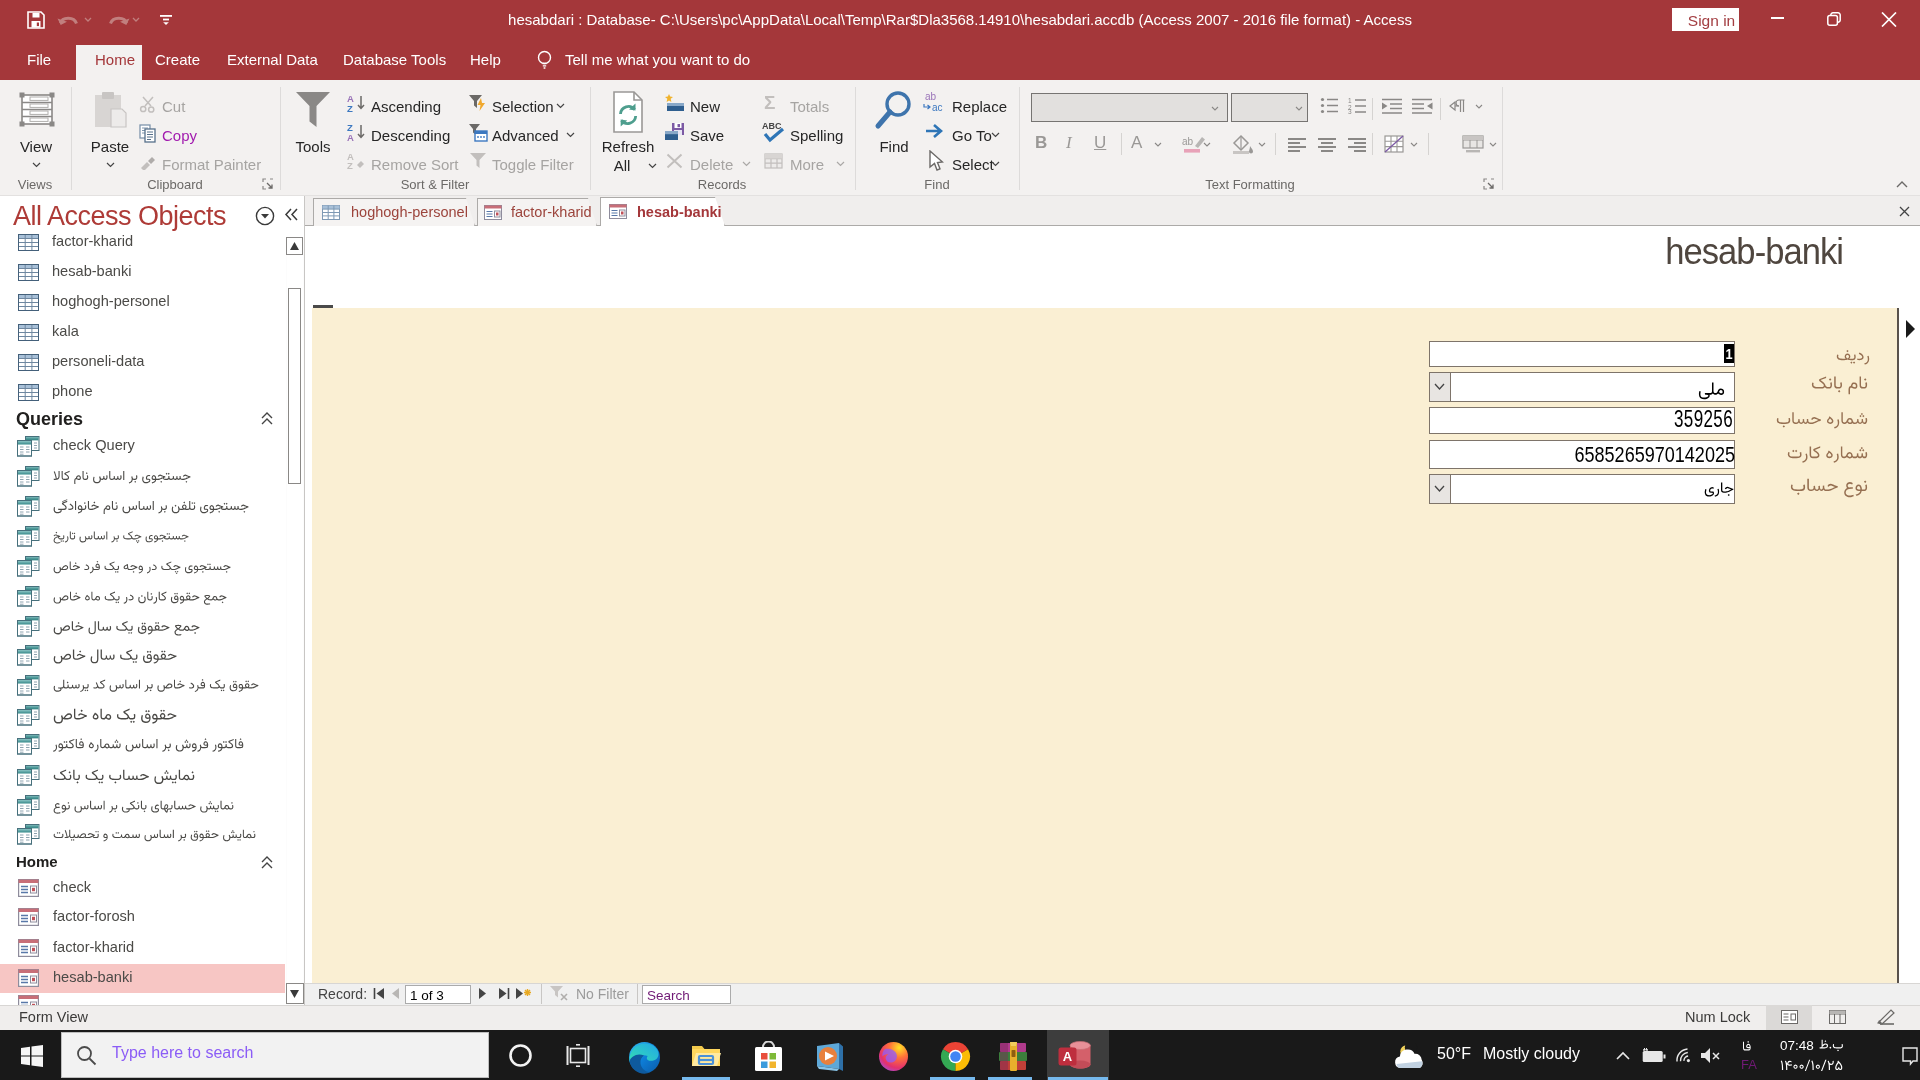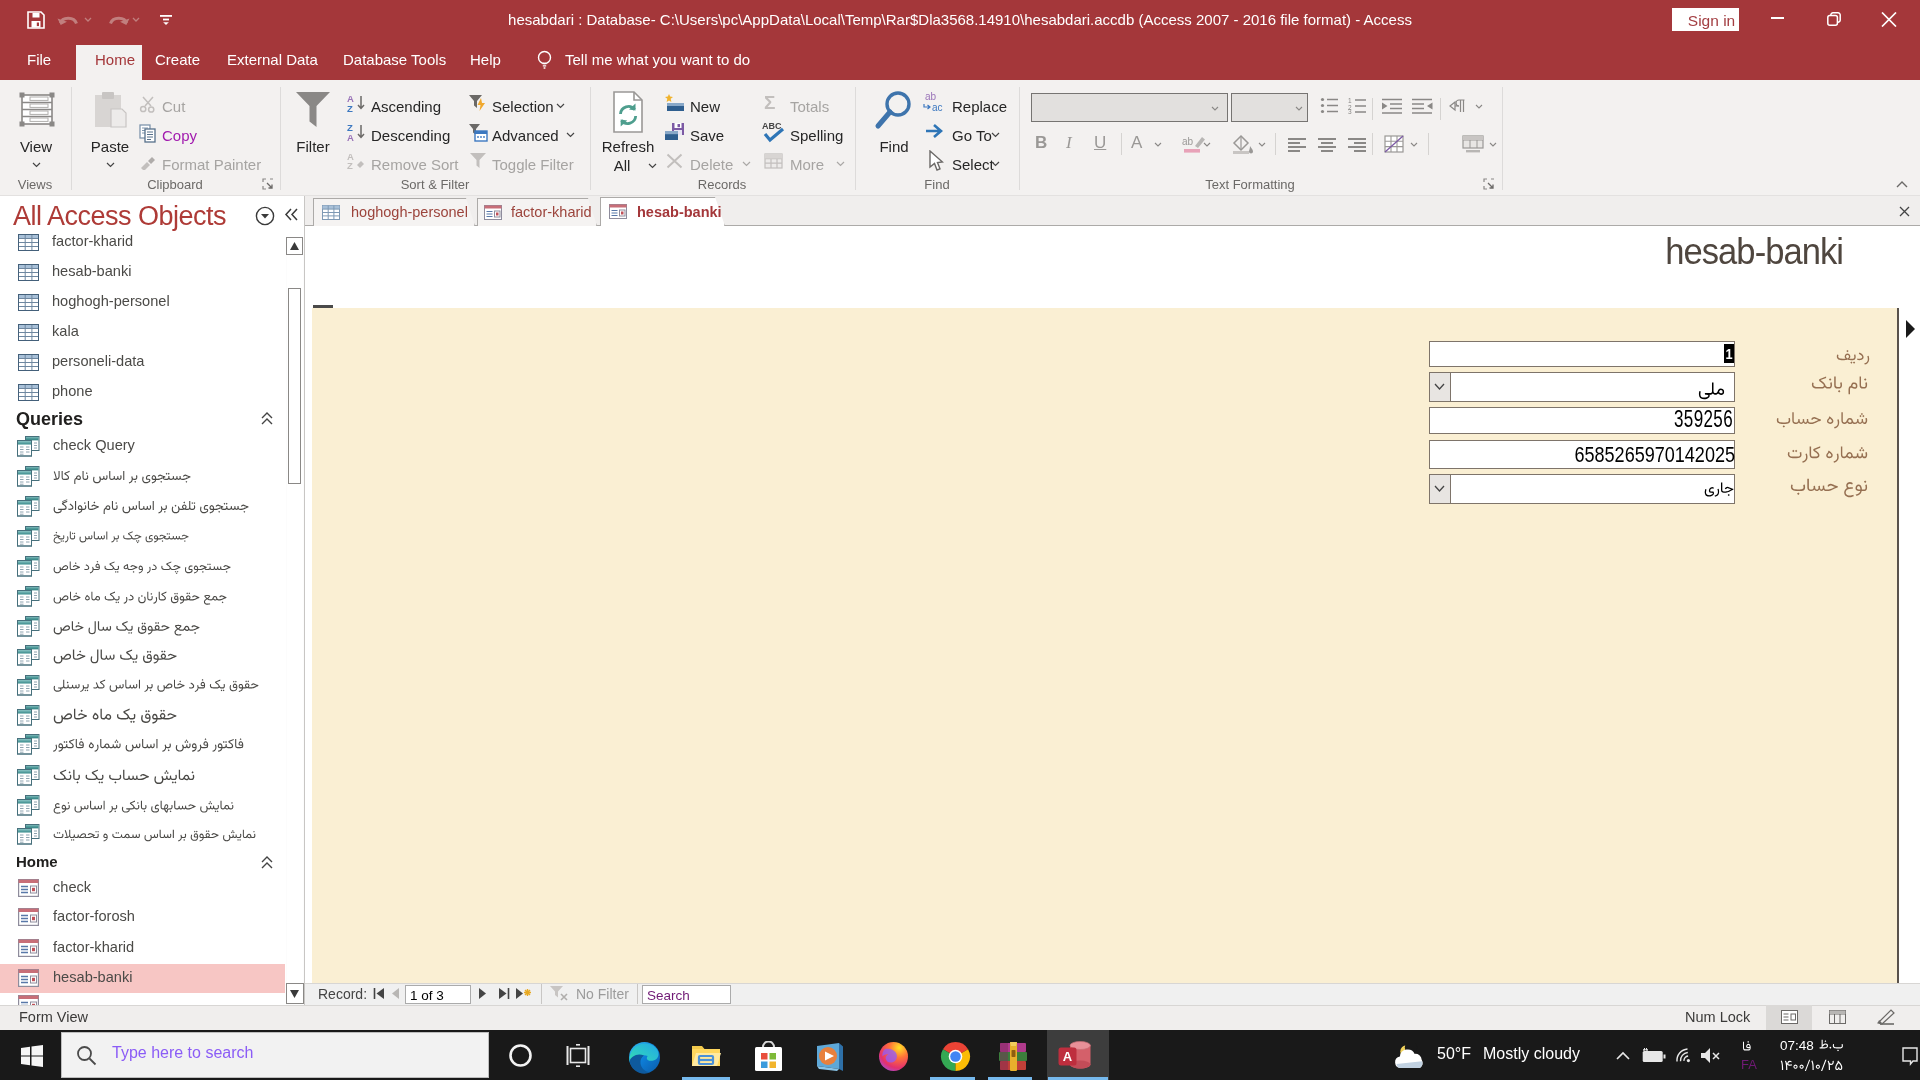--- a/index.html
+++ b/index.html
@@ -112,21 +112,21 @@
 <div class="tx" style="left:162px;top:127px;font-size:15px;color:#a21caf">Copy</div>
 <svg class="ab" style="left:139px;top:153px" width="18" height="17" viewBox="0 0 18 17">
  <path d="M2 15 l6-6 3 3 -6 6z" fill="#C2BFBD"></path>
  <path d="M9 8 l4-4 3 3 -4 4z" fill="#AFACAA"></path>
       </svg>
 <div class="tx" style="left:162px;top:156px;font-size:15px;color:#A6A4A2">Format Painter</div>
 
 <svg class="ab" style="left:295px;top:91px" width="36" height="37" viewBox="0 0 36 37">
  <path d="M1 1 h34 l-13.5 14 v21 l-7 -5.5 v-15.5 z" fill="#8A8886"></path>
       </svg>
-<div class="tx" style="left:277px;top:138px;width:72px;text-align:center;font-size:15px;color:#262626">Filter</div>
+<div class="tx" style="left:277px;top:138px;width:72px;text-align:center;font-size:15px;color:#262626">Tools</div>
 <svg class="ab" style="left:347px;top:94px" width="19" height="18" viewBox="0 0 19 18">
  <text x="0" y="8" font-family="Liberation Sans" font-size="9.5" font-weight="bold" fill="#9A74B8">A</text>
  <text x="0" y="17.5" font-family="Liberation Sans" font-size="9.5" font-weight="bold" fill="#3C78C0">Z</text>
  <path d="M14 2 v12 M11 11 l3 3.4 3-3.4" stroke="#6B6967" stroke-width="1.5" fill="none"></path>
       </svg><svg class="ab" style="left:347px;top:123px" width="19" height="18" viewBox="0 0 19 18">
  <text x="0" y="8" font-family="Liberation Sans" font-size="9.5" font-weight="bold" fill="#3C78C0">Z</text>
  <text x="0" y="17.5" font-family="Liberation Sans" font-size="9.5" font-weight="bold" fill="#9A74B8">A</text>
  <path d="M14 2 v12 M11 11 l3 3.4 3-3.4" stroke="#6B6967" stroke-width="1.5" fill="none"></path>
       </svg><svg class="ab" style="left:347px;top:152px" width="19" height="17" viewBox="0 0 19 17">
  <text x="0" y="8" font-family="Liberation Sans" font-size="9.5" font-weight="bold" fill="#C2BFBD">A</text>

